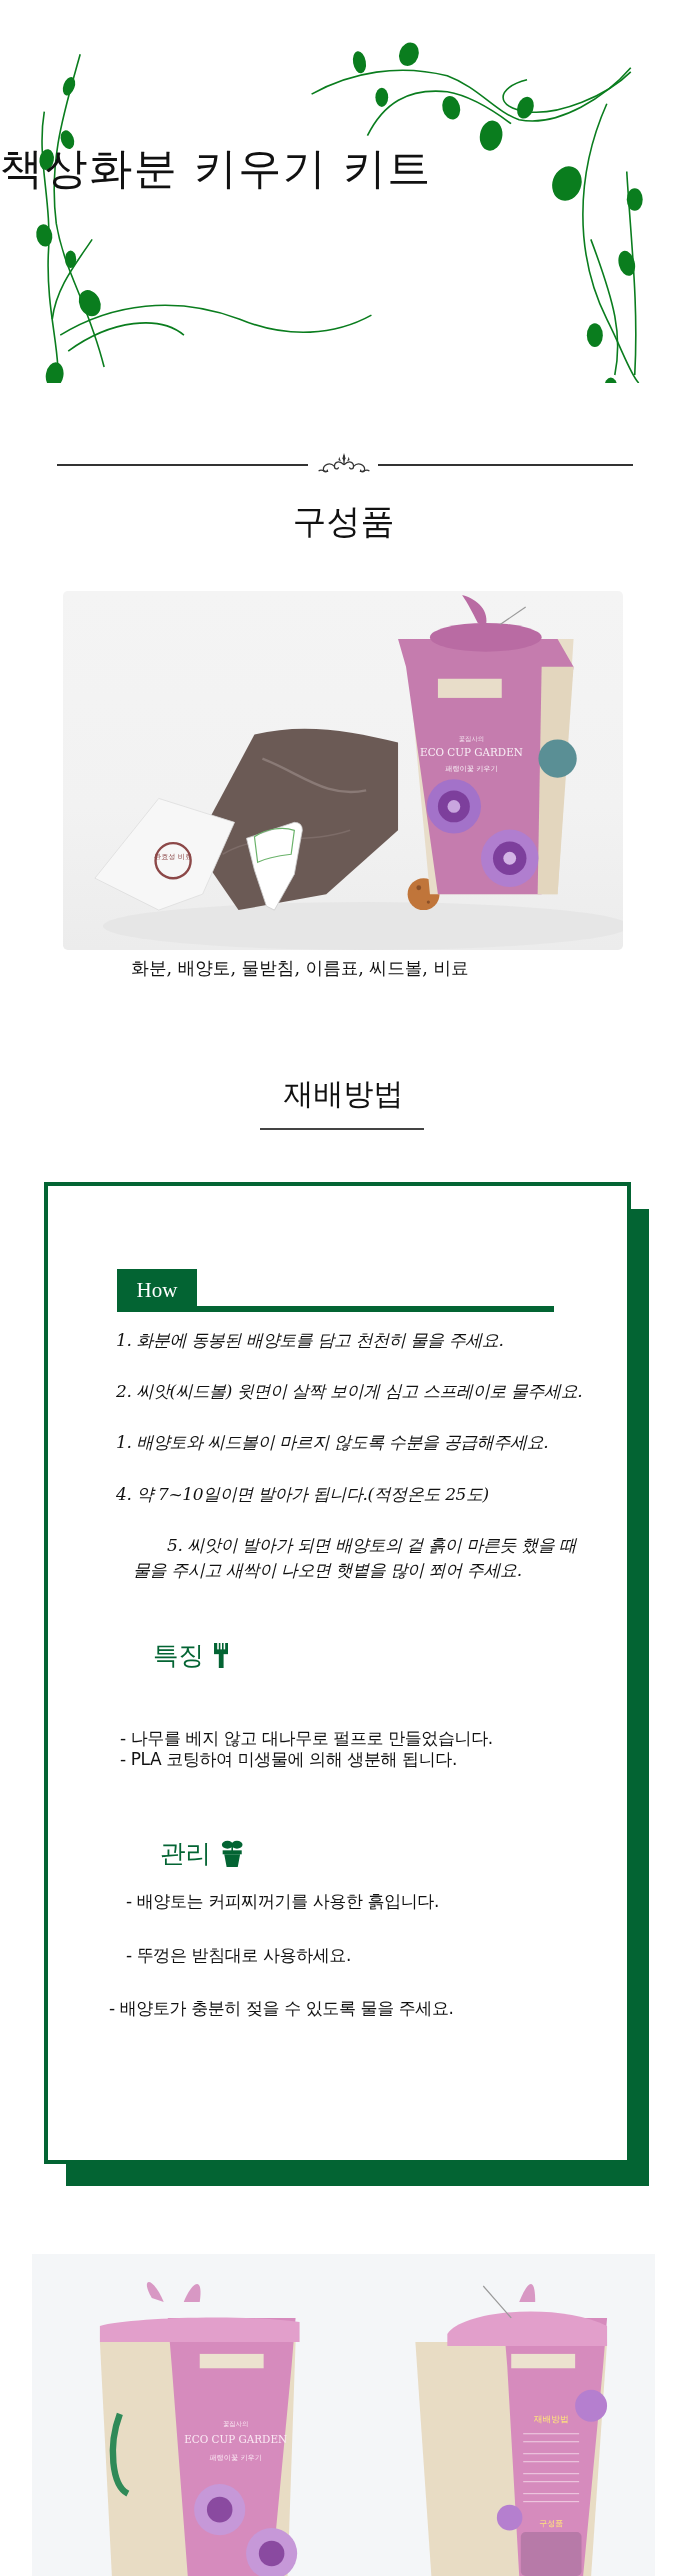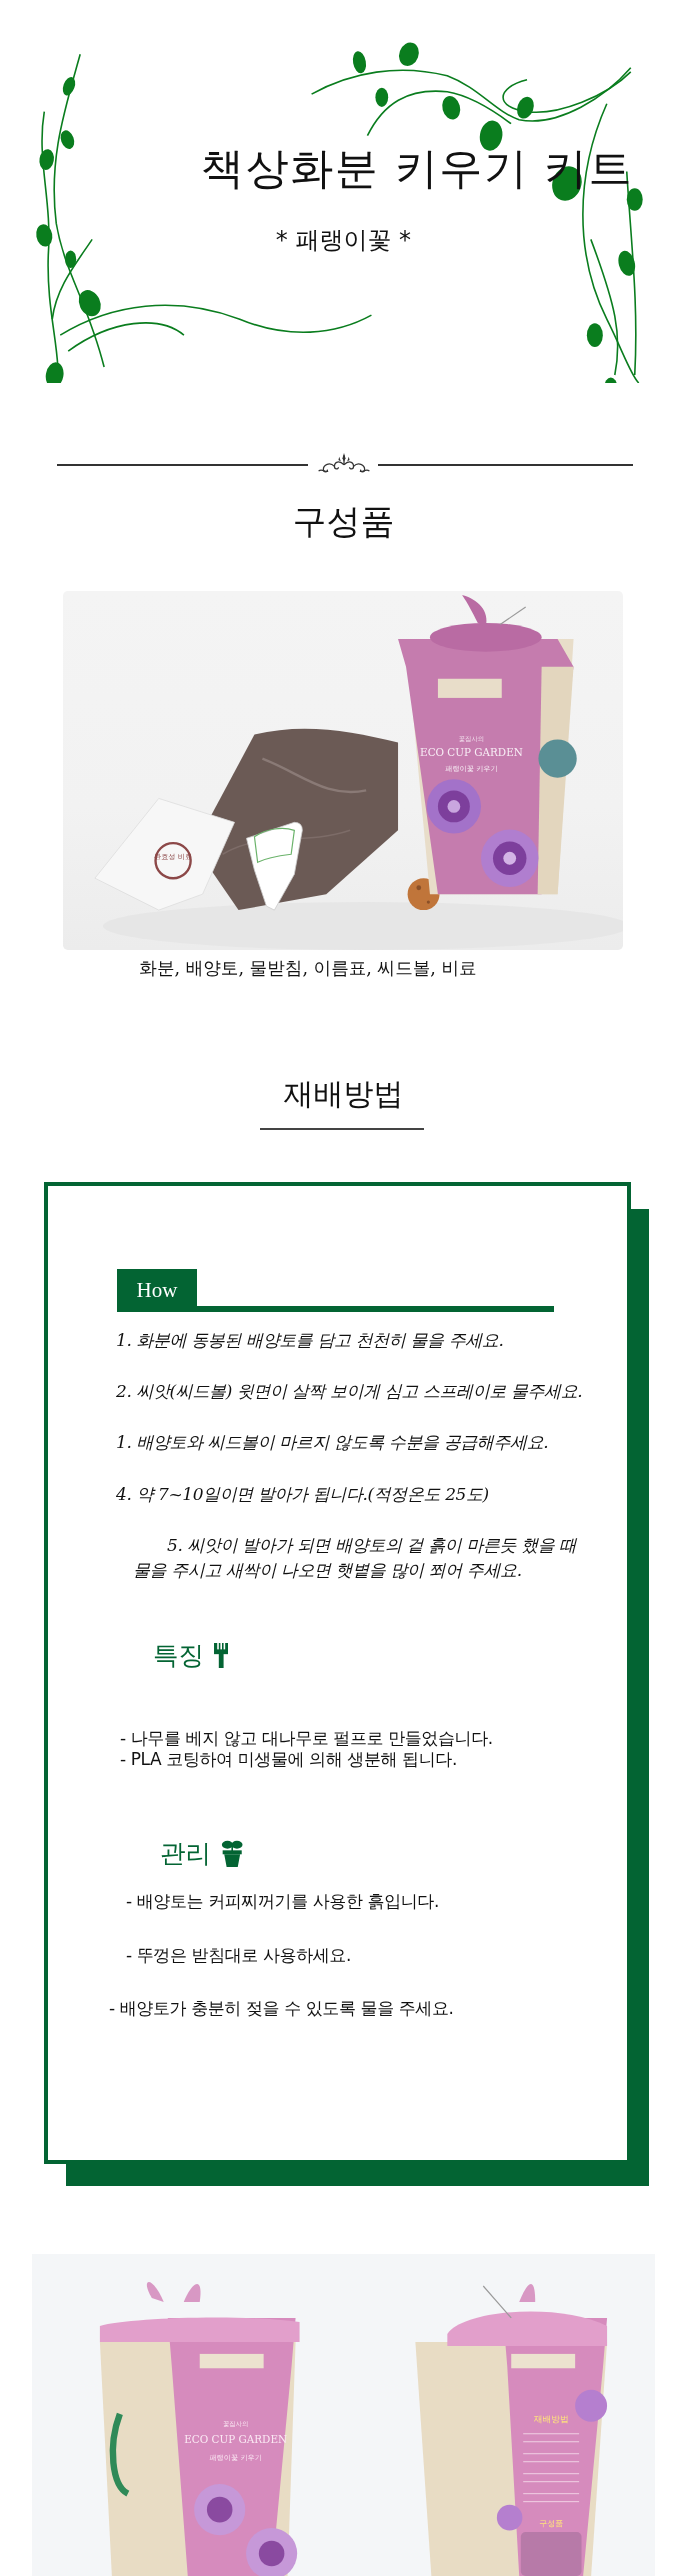--- a/index.html
+++ b/index.html
@@ -7,21 +7,21 @@
   body {
     width: 687px; height: 2576px; position: relative; overflow: hidden;
     font-family: "DejaVu Serif", "Liberation Serif", serif; color: #111;
   }
   .abs { position: absolute; }
 
   
   .hero { left: 0; top: 0; width: 687px; height: 383px; }
   .hero svg { position: absolute; left: 0; top: 0; }
   .hero-title {
-    position: absolute; left: 0; width: 633px; top: 140px; text-align: right;
+    position: absolute; left: 0; width: 633px; top: 140px; text-align: left;
     font-family: "DejaVu Sans", "Liberation Sans", sans-serif;
     font-size: 43px; letter-spacing: 1.6px; color: #111; font-weight: 400;
   }
   .hero-sub {
     position: absolute; left: 0; width: 687px; top: 224px; text-align: center;
     font-family: "DejaVu Sans", "Liberation Sans", sans-serif;
     font-size: 24px; color: #111;
   }
 
   
@@ -36,21 +36,21 @@
     font-size: 34px; color: #111;
   }
 
   
   .photo1 {
     left: 63px; top: 591px; width: 560px; height: 359px;
     background: linear-gradient(180deg, #f4f4f4 0%, #f2f2f2 60%, #ececec 100%);
     border-radius: 4.8px; overflow: hidden;
   }
   .caption {
-    position: absolute; left: 8px; width: 600px; top: 956px; text-align: center;
+    position: absolute; left: 0; width: 600px; top: 956px; text-align: center;
     font-size: 17.6px; color: #111;
   }
 
   
   .howto-underline { left: 260px; top: 1128px; width: 164px; height: 1.6px; background: #444; }
 
   .green-shadow { left: 66px; top: 1209px; width: 583px; height: 977px; background: #036433; }
   .green-box {
     left: 44px; top: 1182px; width: 587px; height: 982px;
     background: #fff; border: 4.8px solid #036433;
@@ -133,21 +133,20 @@
       <ellipse cx="785" cy="330" rx="10" ry="16" transform="rotate(-15 785 330)"></ellipse>
       <ellipse cx="745" cy="420" rx="10" ry="15"></ellipse>
       <ellipse cx="765" cy="485" rx="8" ry="12"></ellipse>
       <ellipse cx="795" cy="510" rx="12" ry="15"></ellipse>
       <ellipse cx="800" cy="610" rx="10" ry="14"></ellipse>
       <ellipse cx="775" cy="640" rx="8" ry="12"></ellipse>
       <ellipse cx="775" cy="715" rx="7" ry="11"></ellipse>
     </g>
   </svg>
   <div class="hero-title">책상화분 키우기 키트</div>
-  <div class="hero-sub">* 패랭이꽃 *</div>
 </div>
 
 <div class="abs divider-line divider-left"></div>
 <svg class="abs ornament" viewBox="0 0 68 30">
   <g fill="none" stroke="#333" stroke-width="1.6">
     <path d="M34 4 L34 16"></path>
     <path d="M34 16 C 28 10, 22 12, 22 18 C 22 22, 27 22, 27 19"></path>
     <path d="M34 16 C 40 10, 46 12, 46 18 C 46 22, 41 22, 41 19"></path>
     <path d="M22 18 C 16 12, 8 16, 8 22 C 8 26, 14 26, 13 22"></path>
     <path d="M46 18 C 52 12, 60 16, 60 22 C 60 26, 54 26, 55 22"></path>

